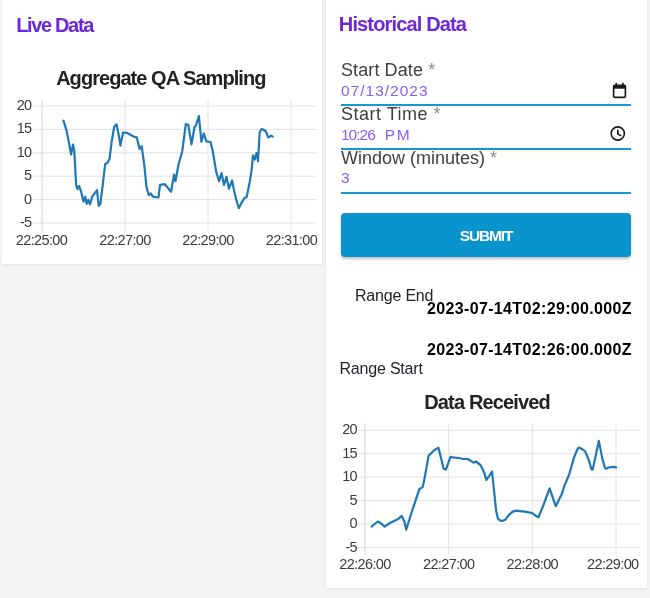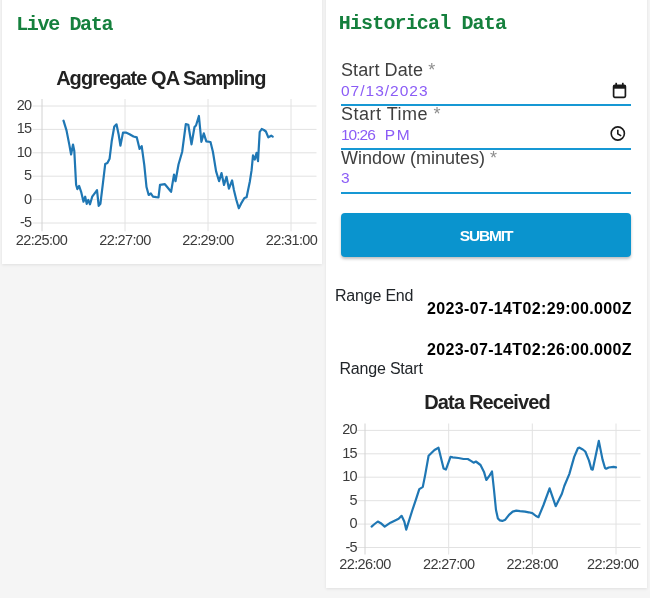--- a/index.html
+++ b/index.html
@@ -1,21 +1,21 @@
 <!DOCTYPE html>
 <html><head>
 <meta charset="utf-8">
 <style>
   html,body{margin:0;padding:0;}
   body{width:650px;height:598px;background:#f5f5f5;font-family:"Liberation Sans",sans-serif;overflow:hidden;position:relative;}
   .card{position:absolute;background:#fff;box-shadow:0 1px 3px rgba(0,0,0,0.09);}
   #cardL{left:2px;top:-4px;width:319.5px;height:267.5px;}
   #cardR{left:325.5px;top:-4px;width:321px;height:591.5px;}
   .abs{position:absolute;}
-  .hdr{font-size:20px;font-weight:bold;color:#15803d;line-height:20px;font-family:Liberation Mono, monospace;}
+  .hdr{font-size:20px;font-weight:bold;color:#6d28d9;line-height:20px;}
   .flabel{font-size:18px;color:#3f3f3f;line-height:13px;letter-spacing:0.1px;}
   .flabel .ast{color:#8e8e8e;}
   .fval{font-size:15.5px;letter-spacing:1.0px;color:#8b5cf6;line-height:15.5px;}
   .uline{position:absolute;height:2px;background:#1798d4;width:290px;left:341px;}
   .rlabel{font-size:16px;color:#212529;letter-spacing:-0.2px;line-height:16px;}
   .rval{font-size:16px;font-weight:bold;color:#000;letter-spacing:0.35px;line-height:16px;}
 </style>
 </head>
 <body>
 <div class="card" id="cardL"></div>
@@ -93,21 +93,21 @@
 </svg>
 
 <svg class="abs" style="left:610px;top:126px;" width="16" height="16" viewBox="0 0 16 16">
   <circle cx="7.8" cy="7.5" r="6.6" fill="none" stroke="#1a1a1a" stroke-width="1.6"></circle>
   <polyline points="7.8,3.8 7.8,7.9 11.2,9.9" fill="none" stroke="#1a1a1a" stroke-width="1.6" stroke-linejoin="round"></polyline>
 </svg>
 
 <div class="abs" style="left:341px;top:213px;width:290px;height:44px;background:#0a94ce;border-radius:4px;box-shadow:0 2px 3px rgba(0,0,0,0.25);"></div>
 <div class="abs" style="left:341px;top:227.6px;width:290px;text-align:center;font-size:15.5px;font-weight:bold;color:#fff;letter-spacing:-1.15px;line-height:15.5px;">SUBMIT</div>
 
-<div class="abs rlabel" style="left:335px;top:288.2px;">Range End</div>
+<div class="abs rlabel" style="left:355px;top:288.2px;">Range End</div>
 <div class="abs rval" style="left:427px;top:301px;">2023-07-14T02:29:00.000Z</div>
 <div class="abs rlabel" style="left:339.5px;top:341.4px;margin-top:20px;">Range Start</div>
 <div class="abs rval" style="left:427px;top:341.9px;text-align:center;">2023-07-14T02:26:00.000Z</div>
 
 <svg class="abs" style="left:325.5px;top:380px;" width="321" height="207.5" viewBox="0 0 321 207.5">
 <g transform="translate(-325.5,-380)" id="rchart">
   <g stroke="#e2e2e2" stroke-width="1">
     <line x1="356.5" y1="430.4" x2="640" y2="430.4"></line>
     <line x1="356.5" y1="453.8" x2="640" y2="453.8"></line>
     <line x1="356.5" y1="477.2" x2="640" y2="477.2"></line>

